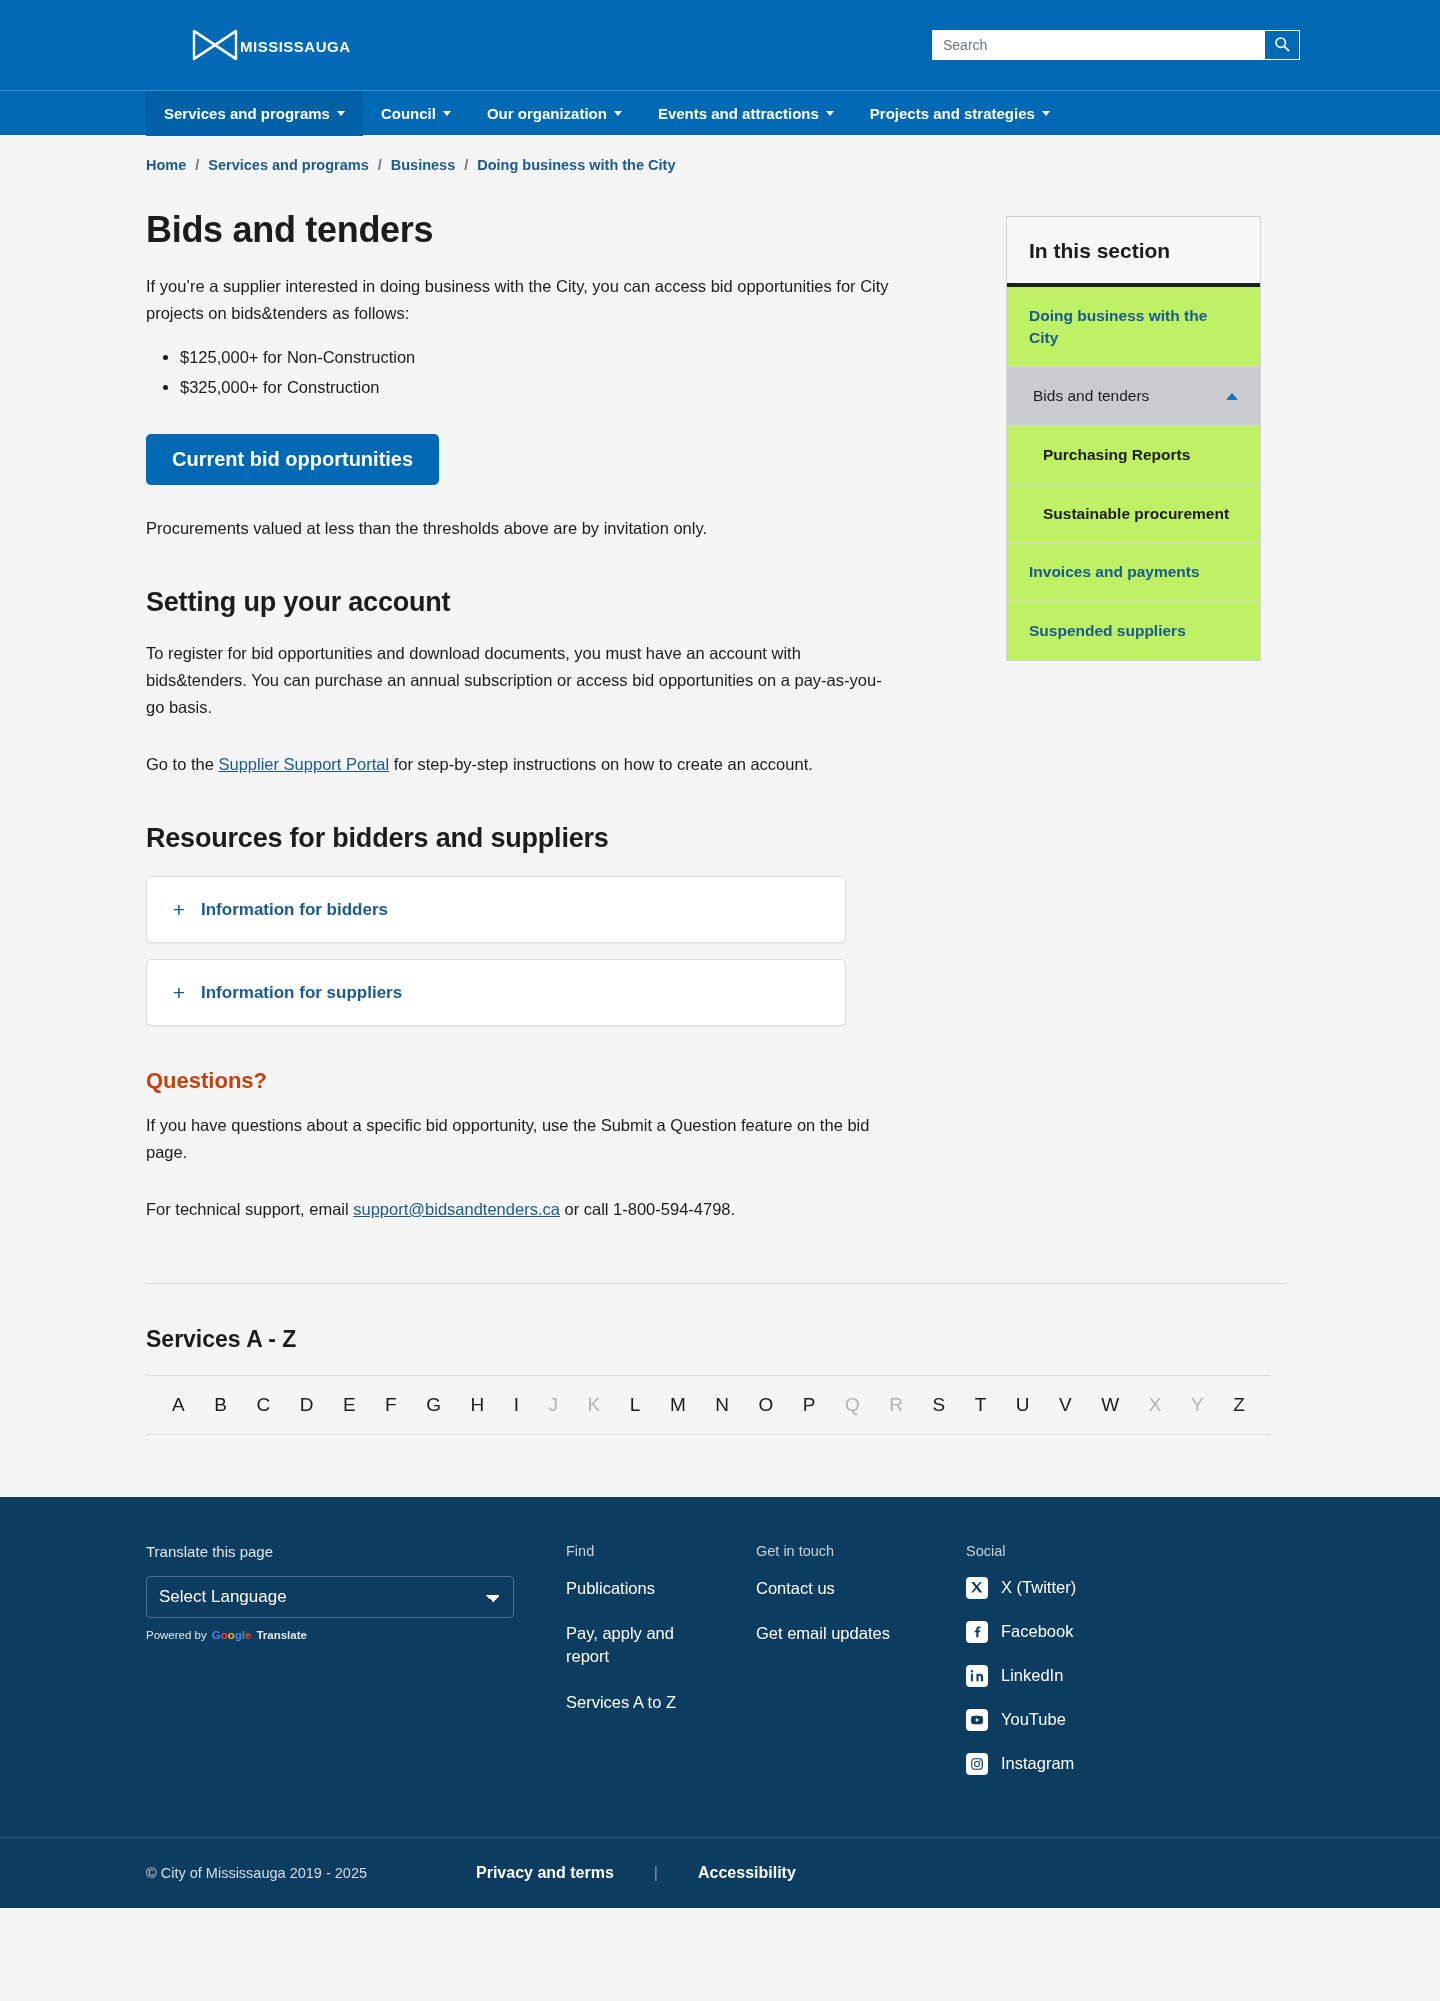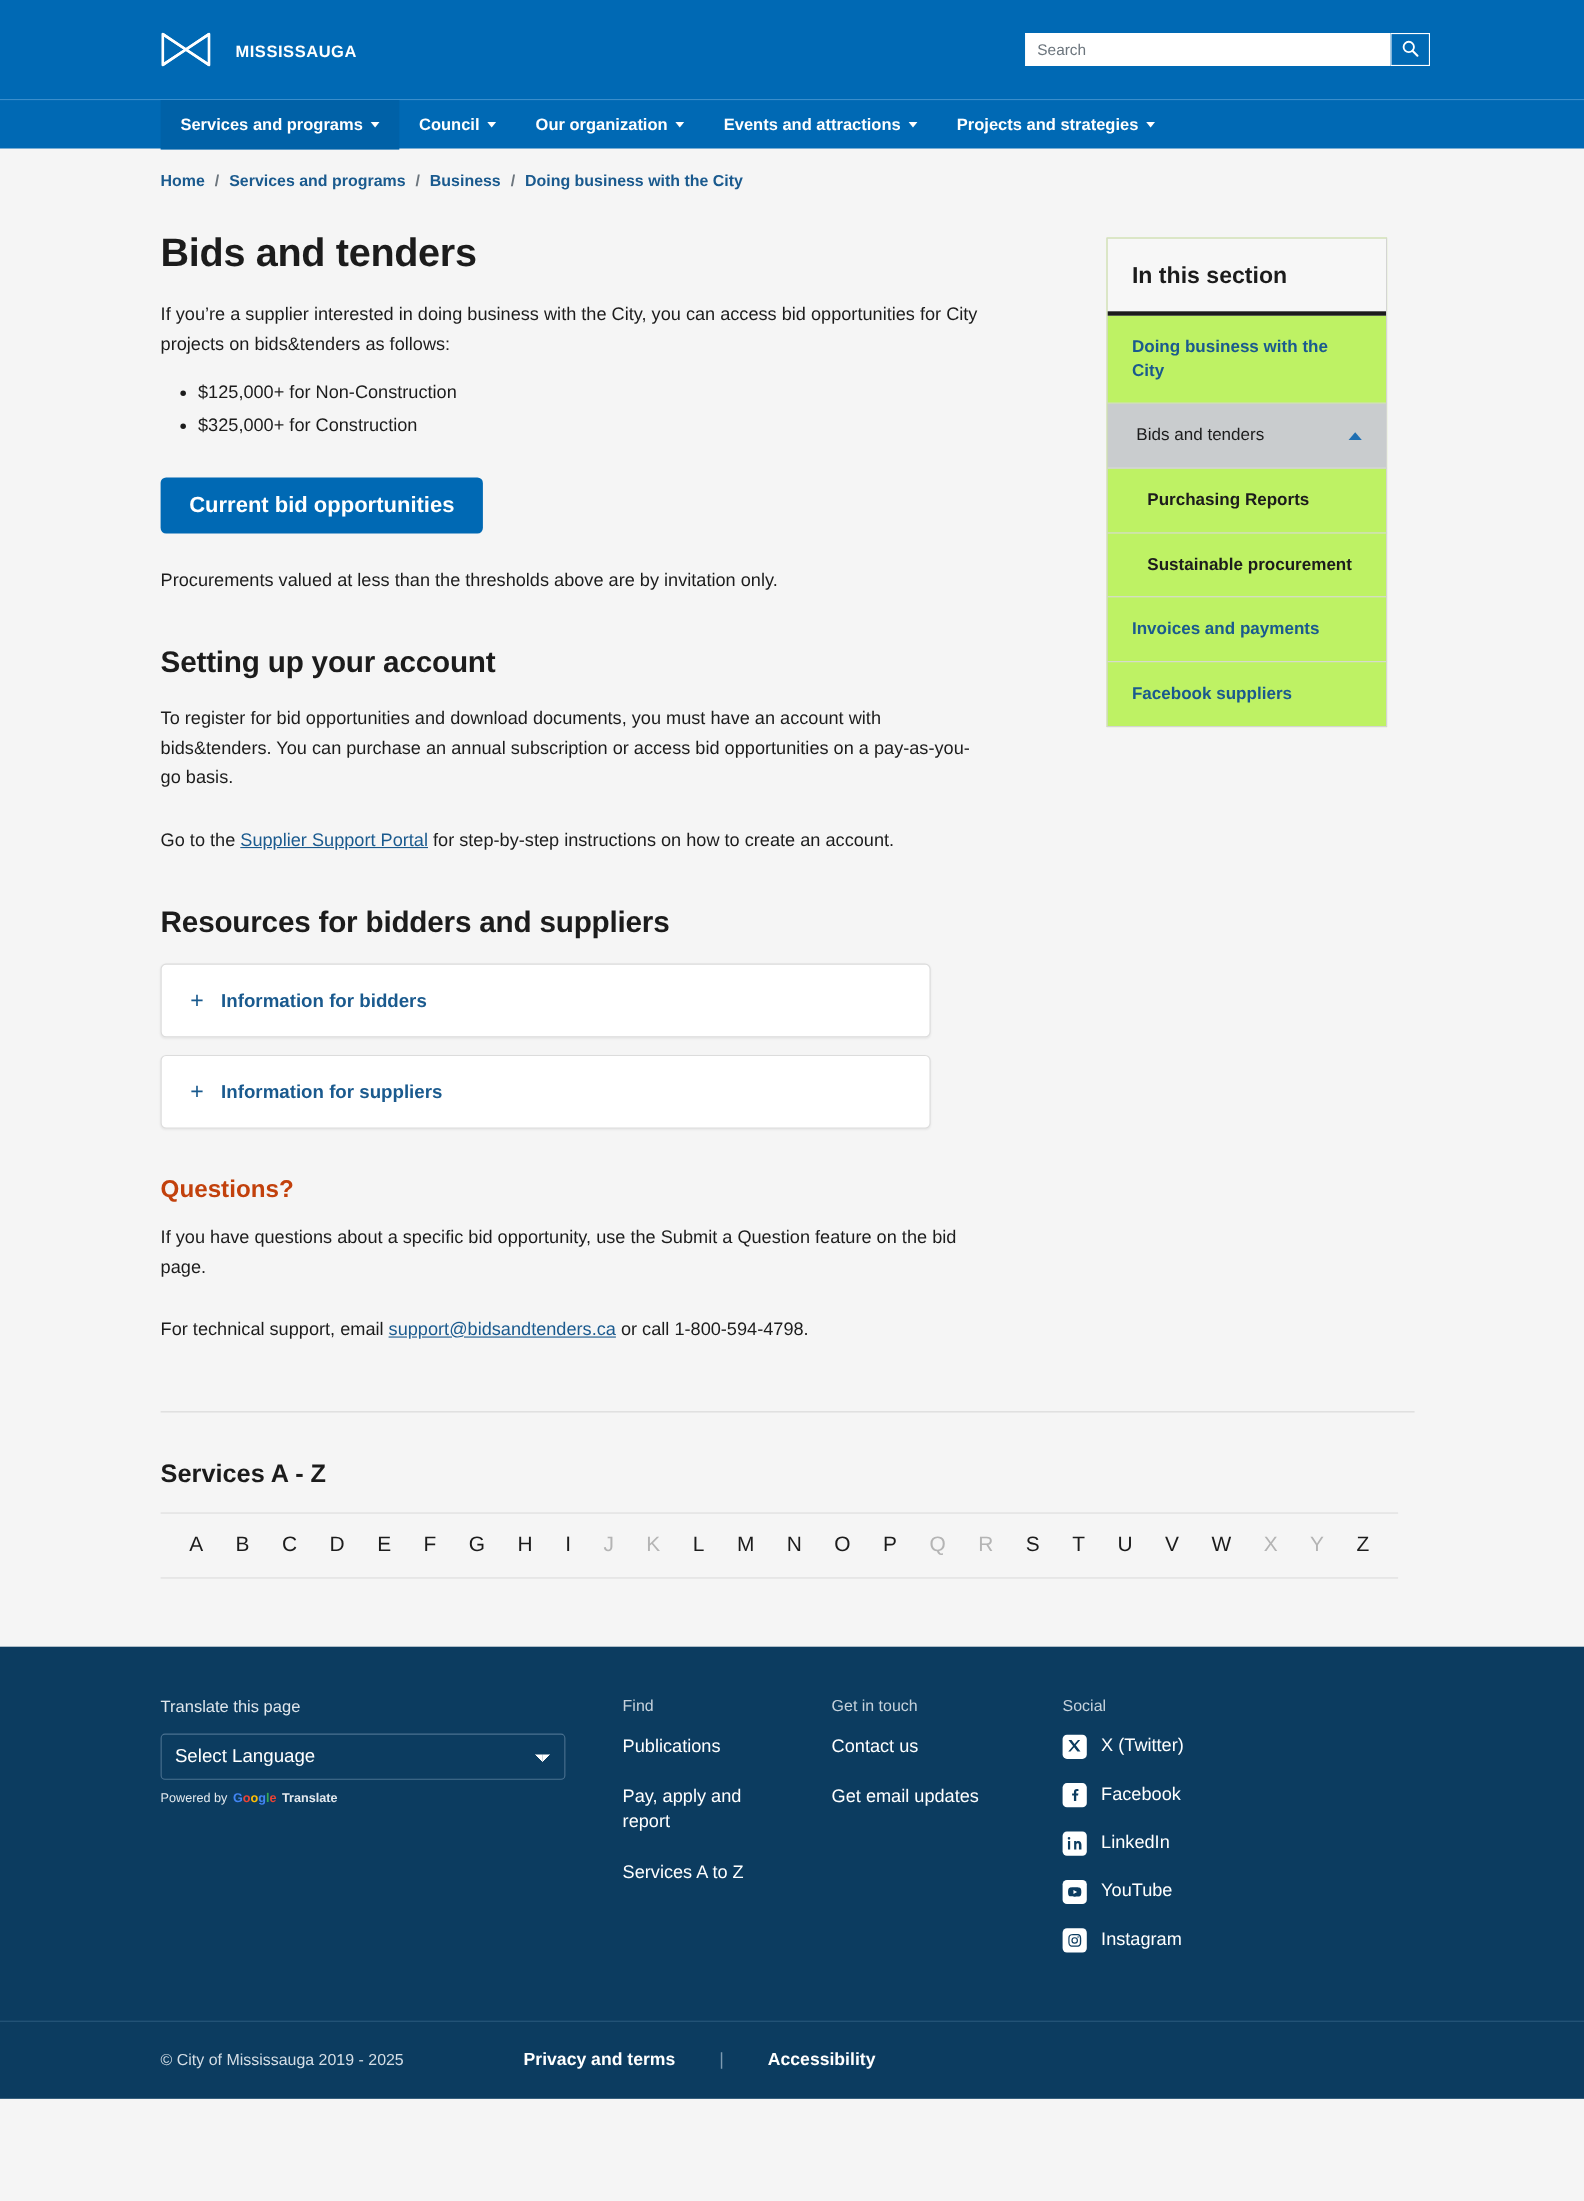--- a/index.html
+++ b/index.html
@@ -25,22 +25,23 @@
     width: 1160px;
     margin: 0 auto;
     display: flex;
     align-items: center;
     justify-content: space-between;
     padding-left: 6px;
   }
   .logo-wrap {
     display: flex;
     align-items: center;
-    gap: 22px;
+    gap: 2px;
     text-decoration: none;
+    margin-left: 46px;
   }
   .logo-mark { width: 46px; height: 34px; display: block; }
   .logo-text {
     color: #ffffff;
     font-size: 22px;
     letter-spacing: 0.5px;
     font-weight: 600;
     text-transform: lowercase;
     font-variant: small-caps;
     font-family: "Liberation Sans", sans-serif;
@@ -533,21 +534,21 @@
         <div class="in-section-head">In this section</div>
         <div id="sidebar-items">
             <div class="sec-item link"><span>Doing business with the City</span></div>
             <div class="sec-item active">
               <span>Bids and tenders</span>
               <span class="chev-up"></span>
             </div>
             <div class="sec-item child"><span>Purchasing Reports</span></div>
             <div class="sec-item child"><span>Sustainable procurement</span></div>
             <div class="sec-item link"><span>Invoices and payments</span></div>
-            <div class="sec-item link"><span>Facebook suppliers</span></div>
+            <div class="sec-item link"><span>Suspended suppliers</span></div>
           </div>
       </div>
     </aside>
 
   </div>
 
   <hr class="az-divider">
 
   <h2 class="az-title">Services A - Z</h2>
   <div class="az-strip" id="az-strip">

